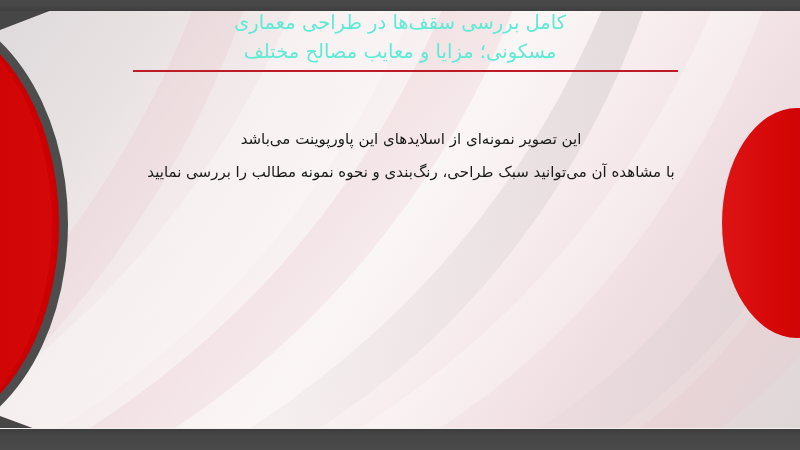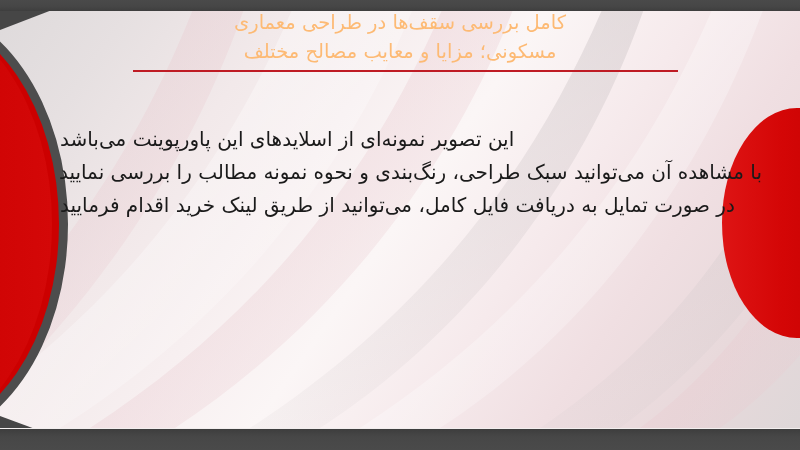--- a/index.html
+++ b/index.html
@@ -146,21 +146,21 @@
     position: absolute;
     left: 0;
     right: 0;
     top: 8px;
     text-align: center;
   }
   .title {
     display: block;
     margin: 0 auto;
     width: 560px;
-    color: #fdba74;
+    color: #5eead4;
     font-size: 19.5px;
     line-height: 29px;
     font-weight: 400;
     direction: rtl;
     text-align: center;
     white-space: pre-line;
     letter-spacing: 0px;
   }
   .title-rule {
     position: absolute;
@@ -175,25 +175,25 @@
     position: absolute;
     left: 60px;
     right: 30px;
     top: 123px;
     direction: rtl;
     text-align: right;
   }
   .body-line {
     display: block;
     color: #1a1a1a;
-    font-size: 20px;
+    font-size: 15px;
     line-height: 33px;
     font-weight: 400;
     direction: rtl;
-    text-align: left;
+    text-align: center;
     white-space: nowrap;
     padding-right: 8px;
   }
 </style>
 </head>
 <body>
 
 <div class="slide">
 
   <div class="canvas">
@@ -237,17 +237,16 @@
 
     <div class="title-block">
       <h1 class="title">کامل بررسی سقف‌ها در طراحی معماری
 مسکونی؛ مزایا و معایب مصالح مختلف</h1>
     </div>
     <div class="title-rule"></div>
 
     <div class="body-block">
       <span class="body-line">این تصویر نمونه‌ای از اسلایدهای این پاورپوینت می‌باشد</span>
       <span class="body-line">با مشاهده آن می‌توانید سبک طراحی، رنگ‌بندی و نحوه نمونه مطالب را بررسی نمایید</span>
-      <span class="body-line">در صورت تمایل به دریافت فایل کامل، می‌توانید از طریق لینک خرید اقدام فرمایید</span>
     </div>
 
   </div>
 </div>
 
 </body></html>

